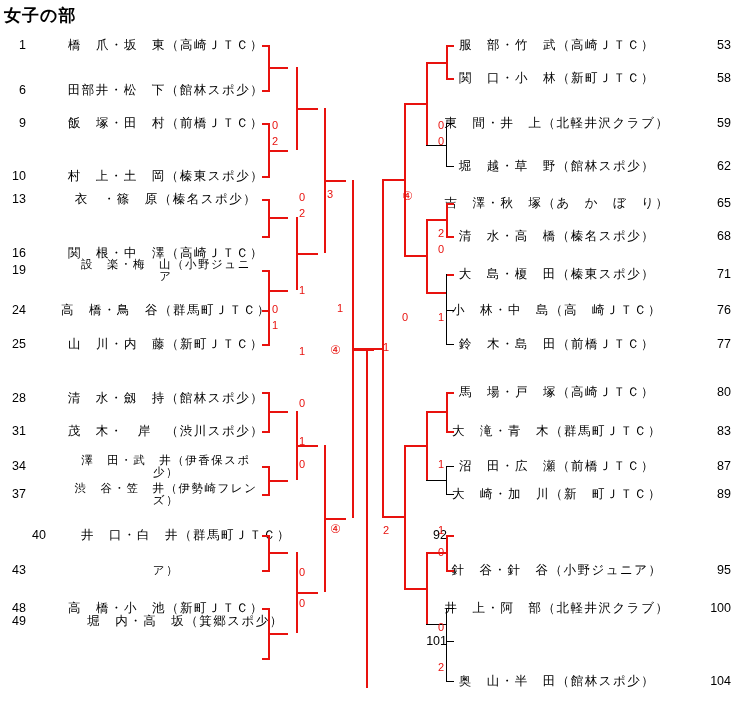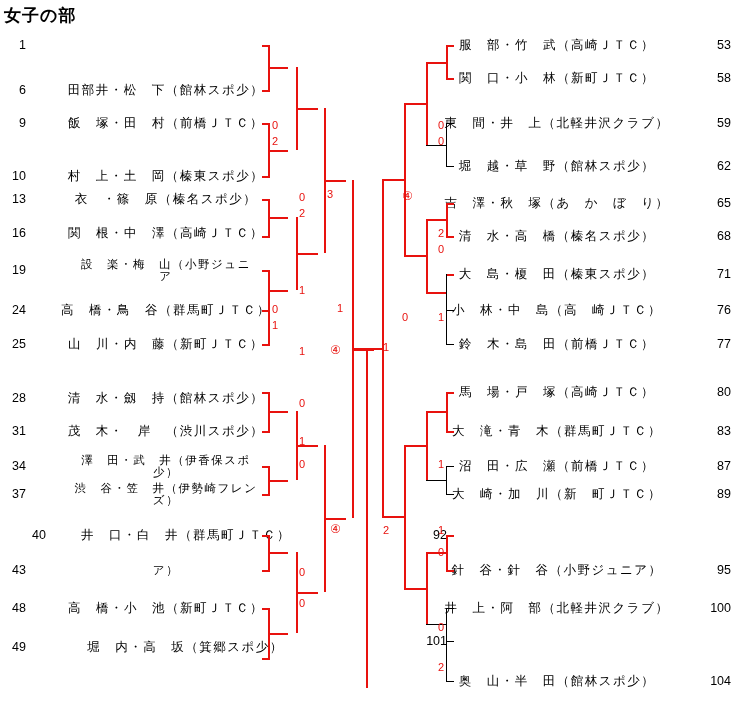--- a/index.html
+++ b/index.html
@@ -59,38 +59,39 @@
 </style>
 </head>
 <body>
 
 <div id="title">女子の部</div>
 
 <div id="bracket"></div>
 
 <div class="row left" style="top: 34px;">
     <span class="seed">1</span>
+    <span class="name">橋　爪・坂　東（高崎ＪＴＣ）</span>
   </div>
 <div class="row left" style="top: 79px;">
     <span class="seed">6</span>
     <span class="name">田部井・松　下（館林スポ少）</span>
   </div>
 <div class="row left" style="top: 112px;">
     <span class="seed">9</span>
     <span class="name">飯　塚・田　村（前橋ＪＴＣ）</span>
   </div>
 <div class="row left" style="top: 165px;">
     <span class="seed">10</span>
     <span class="name">村　上・土　岡（榛東スポ少）</span>
   </div>
 <div class="row left" style="top: 188px;">
     <span class="seed">13</span>
     <span class="name">衣　・篠　原（榛名スポ少）</span>
   </div>
-<div class="row left" style="top: 222px;">
+<div class="row left" style="top: 242px;">
     <span class="seed">16</span>
     <span class="name">関　根・中　澤（高崎ＪＴＣ）</span>
   </div>
 <div class="row left" style="top: 259px;">
     <span class="seed">19</span>
     <span class="name">
       <span class="two-line">
         <span>設　楽・梅　山（小野ジュニ</span>
         <span>ア</span>
       </span>
@@ -139,21 +140,21 @@
     <span class="name">
       <span class="two-line">
         <span>ア）</span>
       </span>
     </span>
   </div>
 <div class="row left" style="top: 597px;">
     <span class="seed">48</span>
     <span class="name">高　橋・小　池（新町ＪＴＣ）</span>
   </div>
-<div class="row left" style="top: 636px; gap: 39px;">
+<div class="row left" style="top: 610px; gap: 39px;">
     <span class="seed">49</span>
     <span class="name">堀　内・高　坂（箕郷スポ少）</span>
   </div>
 <div class="row right" style="top: 34px;">
     <span class="name">服　部・竹　武（高崎ＪＴＣ）</span>
     <span class="seed">53</span>
   </div>
 <div class="row right" style="top: 67px;">
     <span class="name">関　口・小　林（新町ＪＴＣ）</span>
     <span class="seed">58</span>

